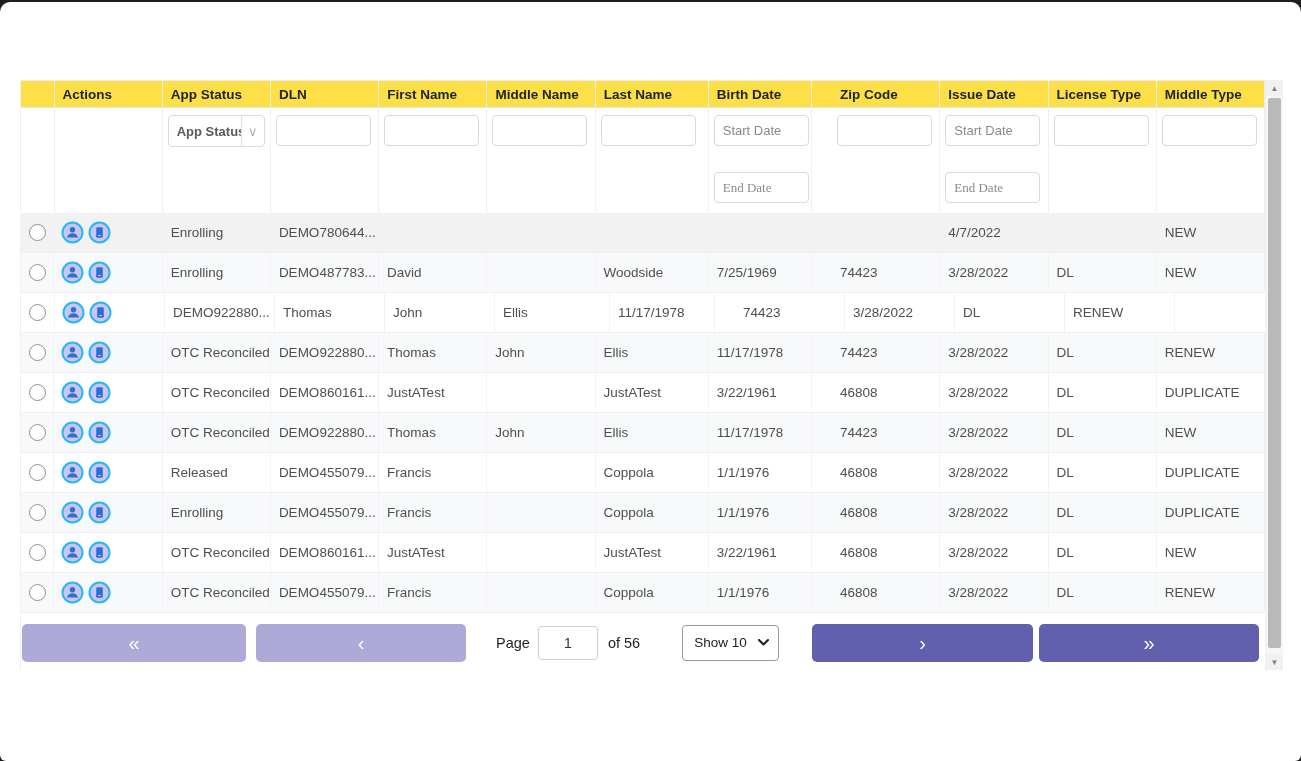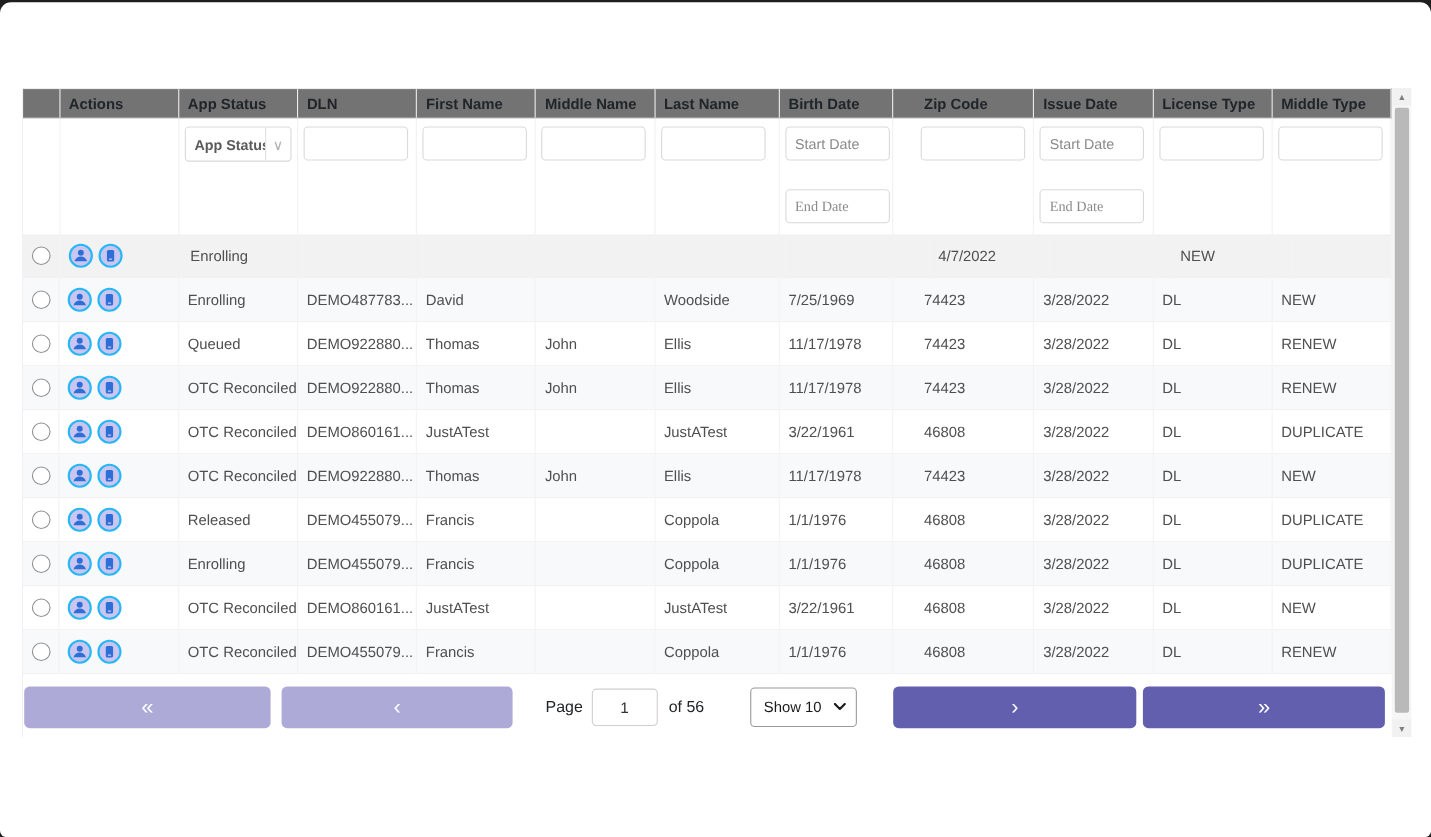--- a/index.html
+++ b/index.html
@@ -36,21 +36,21 @@
   .grid-container {
     position: absolute; left: 20px; top: 18px;
     width: 1246px;
     border-left: 1px solid #f0f0f0;
     border-right: 1px solid #f0f0f0;
   }
   .thead {
     display: flex; height: 28px;
     border-top: 1px solid #ececec;
     border-bottom: 1px solid #e7e7e7;
-    background: #737373;
+    background: #fde047;
   }
   .hcell {
     font-size: 13.5px; font-weight: 700; color: #212529;
     padding-left: 8px; display: flex; align-items: center;
     border-right: 1px solid #ececec; overflow: hidden; white-space: nowrap;
   }
   .c0 { width: 34px; }  .c1 { width: 110px; } .c2 { width: 110px; }
   .c3 { width: 110px; } .c4 { width: 110px; } .c5 { width: 110px; }
   .c6 { width: 115px; } .c7 { width: 105px; } .c8 { width: 110px; margin-left: 20px; }
   .c9 { width: 110px; } .c10 { width: 110px; } .c11 { width: 110px; }
@@ -240,20 +240,21 @@
                 <circle cx="11.5" cy="8.8" r="2.7" fill="#2d6fd6"></circle>
                 <path d="M5.8 16.6 c0.9-3.1 3-4.4 5.7-4.4 s4.8 1.3 5.7 4.4 z" fill="#2d6fd6"></path>
               </svg>
               <svg class="action-icon" width="23" height="23" viewBox="0 0 23 23">
                 <circle cx="11.5" cy="11.5" r="10" fill="#cac6f0" stroke="#29b6f6" stroke-width="2"></circle>
                 <rect x="8.2" y="6.2" width="6.6" height="10.6" rx="1.4" fill="#2d6fd6"></rect>
                 <rect x="10" y="14" width="3" height="1.1" rx="0.5" fill="#cac6f0"></rect>
               </svg>
             </div>
             <div class="dcell c2">Enrolling</div>
+            <div class="dcell c3">DEMO780644...</div>
             <div class="dcell c4"></div>
             <div class="dcell c5"></div>
             <div class="dcell c6"></div>
             <div class="dcell c7"></div>
             <div class="dcell c8"></div>
             <div class="dcell c9">4/7/2022</div>
             <div class="dcell c10"></div>
             <div class="dcell c11">NEW</div>
           </div>
           <div class="data-row">
@@ -292,21 +293,20 @@
                 <circle cx="11.5" cy="11.5" r="10" fill="#cac6f0" stroke="#29b6f6" stroke-width="2"></circle>
                 <circle cx="11.5" cy="8.8" r="2.7" fill="#2d6fd6"></circle>
                 <path d="M5.8 16.6 c0.9-3.1 3-4.4 5.7-4.4 s4.8 1.3 5.7 4.4 z" fill="#2d6fd6"></path>
               </svg>
               <svg class="action-icon" width="23" height="23" viewBox="0 0 23 23">
                 <circle cx="11.5" cy="11.5" r="10" fill="#cac6f0" stroke="#29b6f6" stroke-width="2"></circle>
                 <rect x="8.2" y="6.2" width="6.6" height="10.6" rx="1.4" fill="#2d6fd6"></rect>
                 <rect x="10" y="14" width="3" height="1.1" rx="0.5" fill="#cac6f0"></rect>
               </svg>
             </div>
-            <div class="dcell c2">Queued</div>
             <div class="dcell c3">DEMO922880...</div>
             <div class="dcell c4">Thomas</div>
             <div class="dcell c5">John</div>
             <div class="dcell c6">Ellis</div>
             <div class="dcell c7">11/17/1978</div>
             <div class="dcell c8">74423</div>
             <div class="dcell c9">3/28/2022</div>
             <div class="dcell c10">DL</div>
             <div class="dcell c11">RENEW</div>
           </div>

